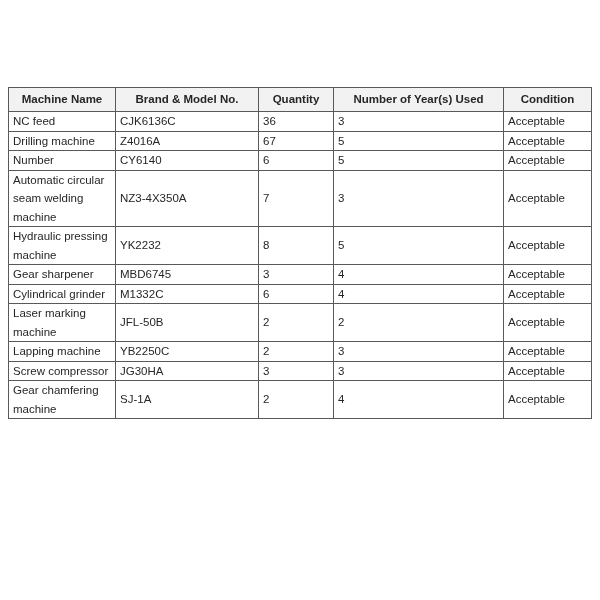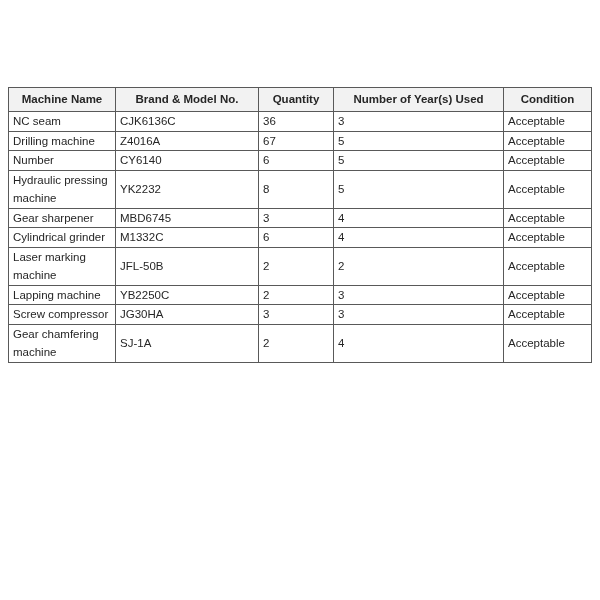--- a/index.html
+++ b/index.html
@@ -70,38 +70,45 @@
       <tr>
         <th>Machine Name</th>
         <th>Brand &amp; Model No.</th>
         <th>Quantity</th>
         <th>Number of Year(s) Used</th>
         <th>Condition</th>
       </tr>
     </thead>
     <tbody>
         <tr>
-          <td>NC seam</td>
+          <td>NC feed</td>
           <td>CJK6136C</td>
           <td>36</td>
           <td>3</td>
           <td>Acceptable</td>
         </tr>
         <tr>
           <td>Drilling machine</td>
           <td>Z4016A</td>
           <td>67</td>
           <td>5</td>
           <td>Acceptable</td>
         </tr>
         <tr>
           <td>Number</td>
           <td>CY6140</td>
           <td>6</td>
           <td>5</td>
+          <td>Acceptable</td>
+        </tr>
+        <tr>
+          <td>Automatic circular seam welding machine</td>
+          <td>NZ3-4X350A</td>
+          <td>7</td>
+          <td>3</td>
           <td>Acceptable</td>
         </tr>
         <tr>
           <td>Hydraulic pressing machine</td>
           <td>YK2232</td>
           <td>8</td>
           <td>5</td>
           <td>Acceptable</td>
         </tr>
         <tr>

